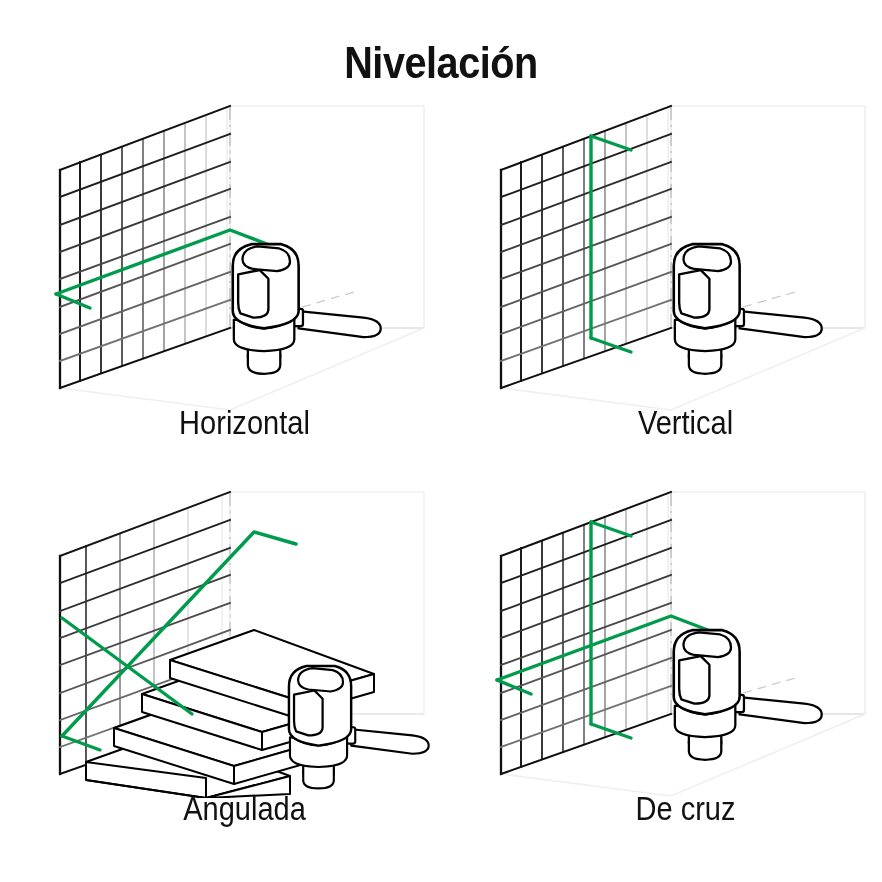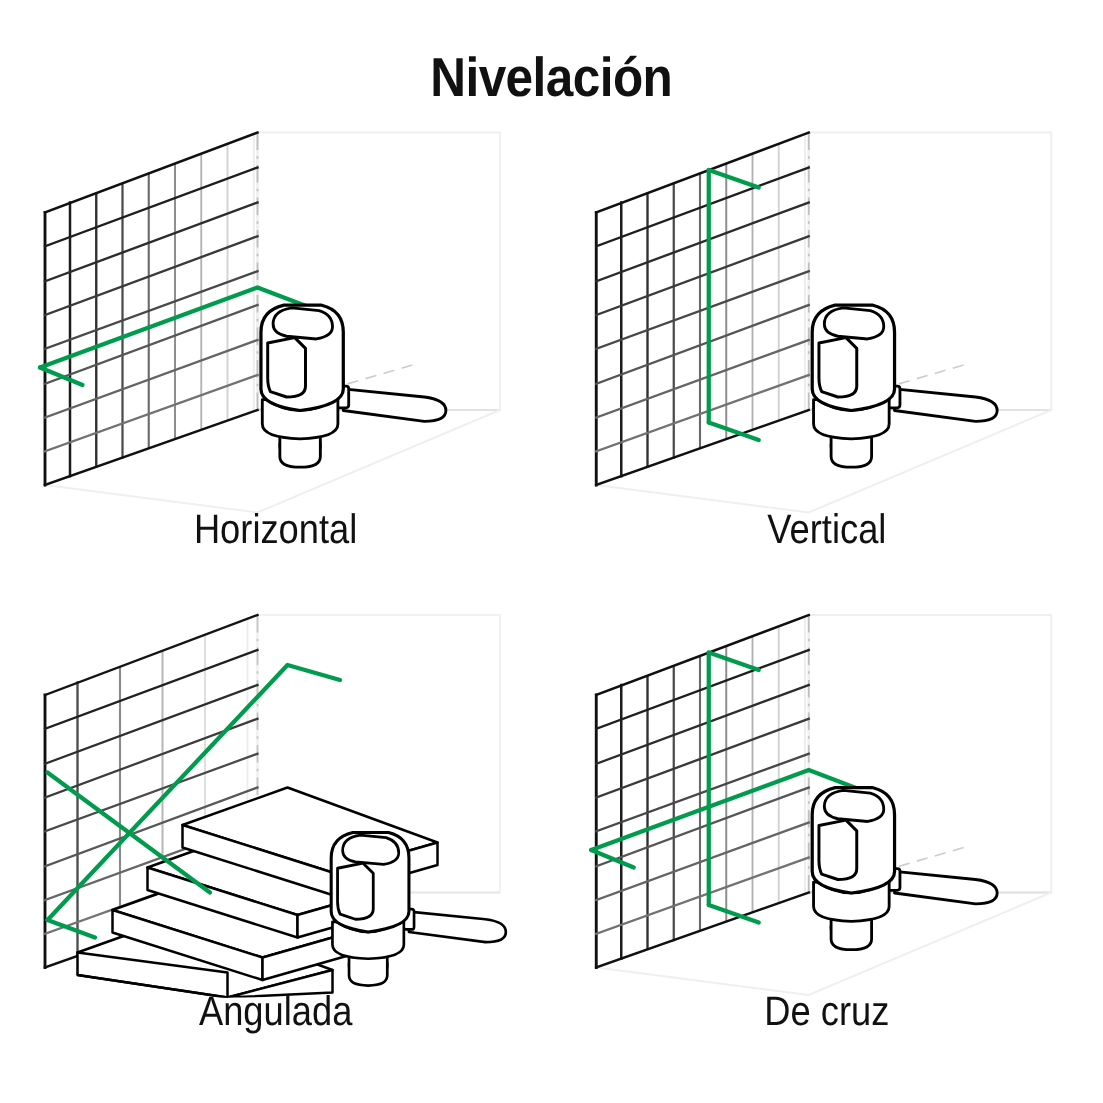--- a/index.html
+++ b/index.html
@@ -22,20 +22,21 @@
     transform:scaleX(0.90);
     transform-origin:center top;
   }
 
   .grid-2x2{
     position:absolute;top:92px;left:0;
     width:785px;height:772px;
     display:grid;
     grid-template-columns:441px 441px;
     grid-template-rows:386px 386px;
+    padding-left:24px;
   }
   .panel{position:relative;}
   .panel-art{
     position:absolute;top:0;left:0;
     width:441px;height:320px;
     display:block;
   }
   .panel-label{
     position:absolute;left:0;top:312px;width:441px;
     text-align:center;

